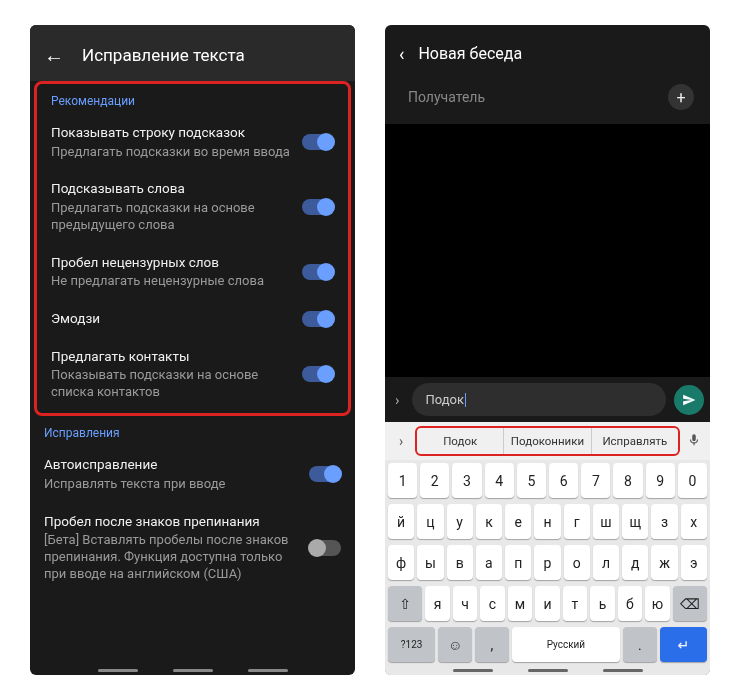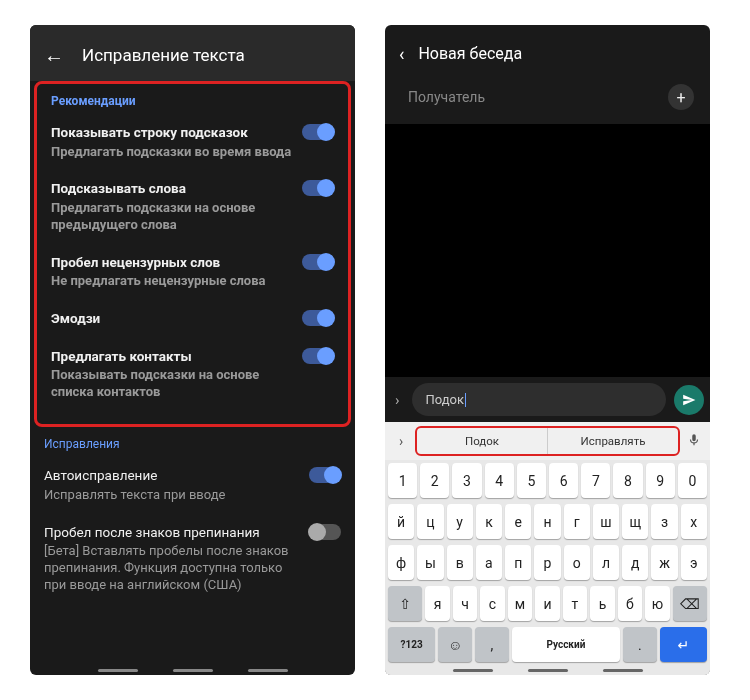--- a/index.html
+++ b/index.html
@@ -34,25 +34,25 @@
   .header .back-icon { margin-right: 18px; font-size: 20px; }
   .section-title {
     color: #6a9eff;
     font-size: 12px;
     padding: 10px 14px 6px 14px;
   }
   .redbox {
     border: 3px solid #d22;
     border-radius: 8px;
     margin: 0 4px;
-    padding-bottom: 13px;
-    font-weight: bold;
+    padding-bottom: 2px;
   }
   .setting-item {
     display: flex;
+    align-items: center;
     padding: 10px 14px;
   }
   .setting-text { flex: 1; }
   .setting-title {
     color: #f0f0f0;
     font-size: 13.5px;
     line-height: 1.3;
   }
   .setting-sub {
     color: #9a9a9a;
@@ -194,21 +194,21 @@
     display: flex;
     align-items: center;
     justify-content: center;
     font-size: 14px;
     color: #222;
   }
   .key.dark { background: #c0c4c8; }
   .key.wide { flex: 1.4; }
   .key.space { flex: 3.2; font-size: 11px; }
   .key.enter { background: #2a6eea; color: #fff; flex: 1.4; }
-  .key.small-text { font-size: 10px; font-weight: bold; }
+  .key.small-text { font-size: 10px; }
   .kb-nav {
     height: 10px;
     display: flex;
     justify-content: space-around;
     align-items: center;
     padding: 0 50px;
     background: #e8e8e8;
   }
   .kb-nav .nav-pill { background: #666; }
 </style>
@@ -303,20 +303,21 @@
           <path d="M2 21l21-9L2 3v7l15 2-15 2z"></path>
         </svg>
     </div>
   </div>
 
   <div class="keyboard">
     <div class="suggestion-row">
       <div class="sug-expand">›</div>
       <div class="suggestions-box">
         <div class="suggestion">Подок</div>
+        <div class="suggestion">Подоконники</div>
         <div class="suggestion">Исправлять</div>
       </div>
       <div class="mic-icon">
         <svg viewBox="0 0 24 24" width="14" height="14" fill="#555">
             <path d="M12 14a3 3 0 003-3V5a3 3 0 10-6 0v6a3 3 0 003 3zm5-3a5 5 0 01-10 0H5a7 7 0 006 6.9V21h2v-3.1A7 7 0 0019 11h-2z"></path>
           </svg>
       </div>
     </div>
 
     <div class="key-row">

